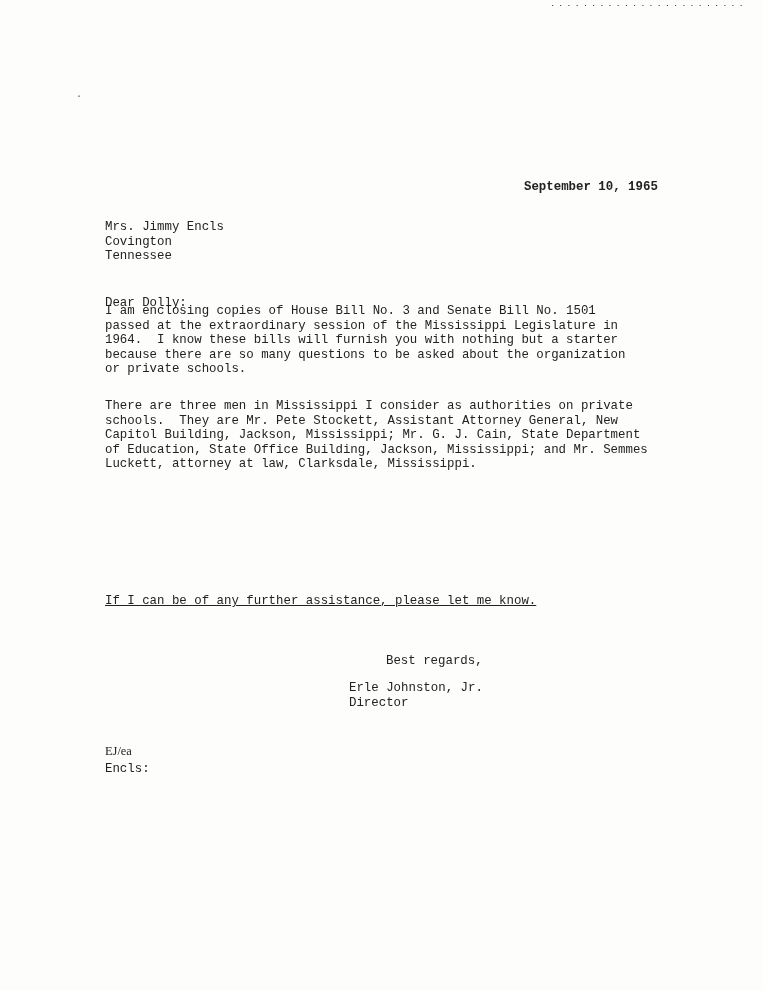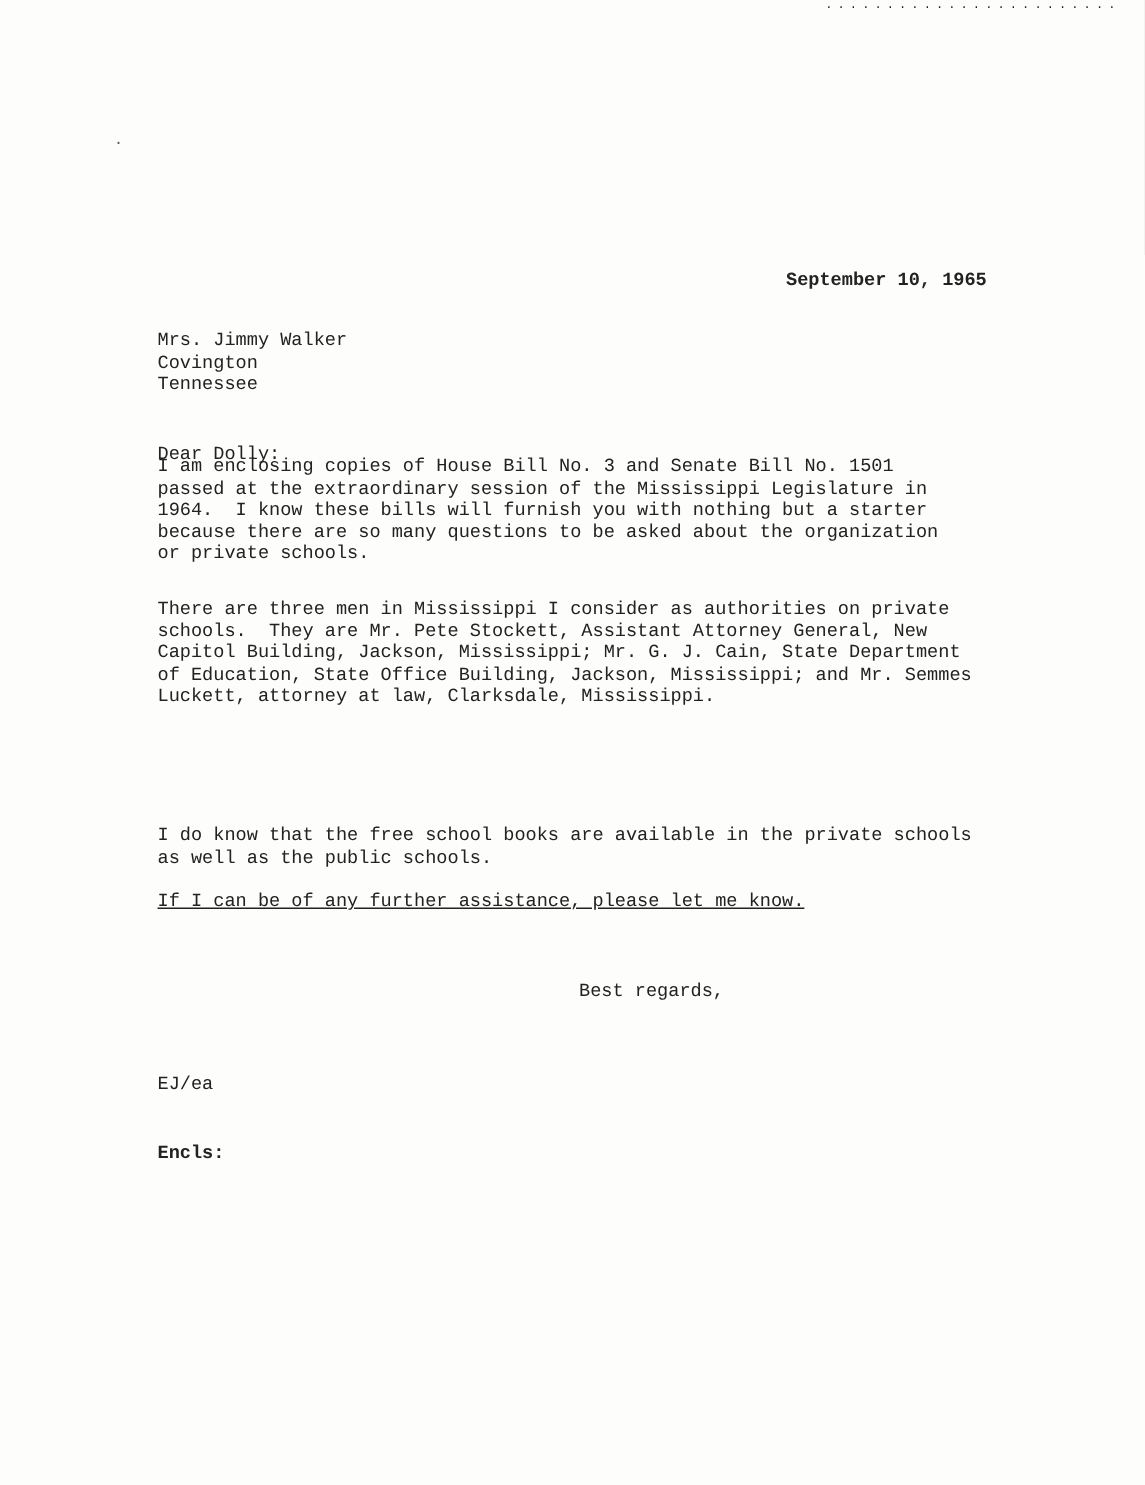--- a/index.html
+++ b/index.html
@@ -38,55 +38,57 @@
   .date-line   { top: 180px; left: 524px; font-weight: bold; }
   .recipient   { top: 220px; left: 105px; }
   .salutation  { top: 296px; left: 105px; }
   .para-1      { top: 304px; left: 105px; width: 580px; }
   .para-2      { top: 399px; left: 105px; width: 590px; }
   .para-3      { top: 491px; left: 105px; width: 590px; }
   .para-4      { top: 550px; left: 105px; width: 590px; }
   .para-5      { top: 594px; left: 105px; width: 590px; text-decoration: underline; }
   .closing     { top: 654px; left: 349px; margin-left: 37px; }
   .signature   { top: 681px; left: 349px; }
-  .initials    { top: 716px; left: 105px; }
-  .enclosures  { top: 762px; left: 105px; font-weight: bold; }
+  .initials    { top: 744px; left: 105px; font-family: Liberation Serif, serif; }
+  .enclosures  { top: 762px; left: 105px; }
 </style>
 </head>
 <body>
 
 <div class="page">
 
   <div class="abs scan-dots">........................</div>
   <div class="abs scan-mark">.</div>
 
   <div class="abs date-line">September 10, 1965</div>
 
   <div class="abs recipient">
-    <div>Mrs. Jimmy Walker</div>
+    <div>Mrs. Jimmy Encls</div>
     <div>Covington</div>
     <div>Tennessee</div>
   </div>
 
   <div class="abs salutation">Dear Dolly:</div>
 
   <div class="abs pre para-1">I am enclosing copies of House Bill No. 3 and Senate Bill No. 1501
 passed at the extraordinary session of the Mississippi Legislature in
 1964.  I know these bills will furnish you with nothing but a starter
 because there are so many questions to be asked about the organization
 or private schools.</div>
   <div class="abs pre para-2">There are three men in Mississippi I consider as authorities on private
 schools.  They are Mr. Pete Stockett, Assistant Attorney General, New
 Capitol Building, Jackson, Mississippi; Mr. G. J. Cain, State Department
 of Education, State Office Building, Jackson, Mississippi; and Mr. Semmes
 Luckett, attorney at law, Clarksdale, Mississippi.</div>
-  <div class="abs pre para-4">I do know that the free school books are available in the private schools
-as well as the public schools.</div>
   <div class="abs pre para-5">If I can be of any further assistance, please let me know.</div>
 
   <div class="abs closing">Best regards,</div>
 
+  <div class="abs signature">
+    <div>Erle Johnston, Jr.</div>
+    <div>Director</div>
+  </div>
 
   <div class="abs initials">EJ/ea</div>
 
   <div class="abs enclosures">Encls:</div>
 
 </div>
 
 </body></html>

